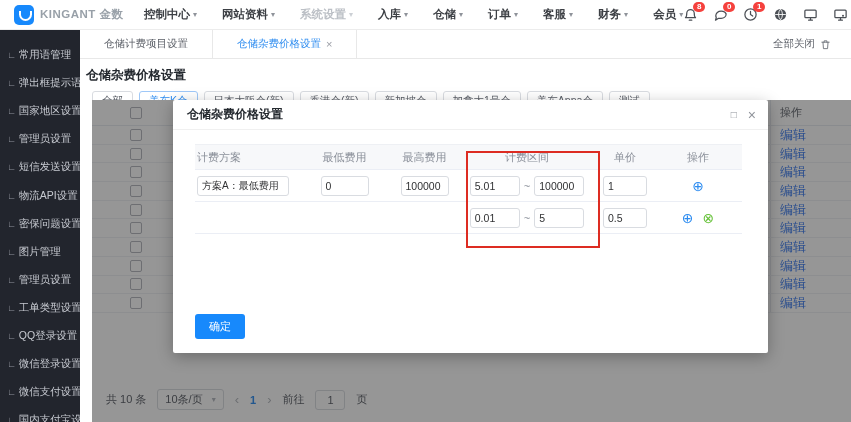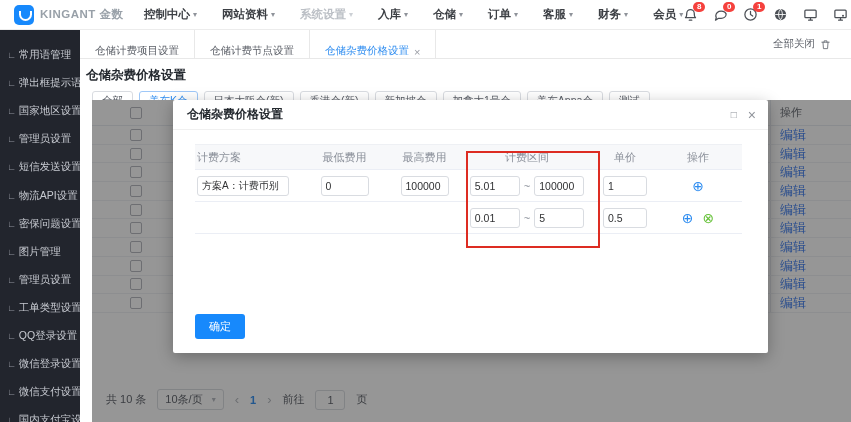--- a/index.html
+++ b/index.html
@@ -24,21 +24,21 @@
          line-height:10px;min-width:10px;height:10px;padding:0 1px;border-radius:6px;text-align:center;font-weight:bold}
   
   .sidebar{position:absolute;left:0;top:30px;width:80px;bottom:0;background:#22252d;z-index:30;
            padding-top:11px;box-sizing:border-box}
   .side-item{height:28.1px;display:flex;align-items:center;color:#c7cad1;font-size:10.5px;
              padding-left:7px;white-space:nowrap;overflow:hidden;cursor:pointer}
   .side-item .branch{color:#8f939c;font-size:9px;margin-right:3px;flex:none}
   
   .main{position:absolute;left:80px;top:30px;right:0;bottom:0;background:#fff}
   .tabbar{height:29px;border-bottom:1px solid #e8e8e8;display:flex;align-items:stretch;background:#fff;box-sizing:border-box}
-  .tab{display:flex;align-items:flex-end;gap:5px;padding:0 15px;border-right:1px solid #e8e8e8;
+  .tab{display:flex;align-items:center;gap:5px;padding:0 24px;border-right:1px solid #e8e8e8;
        font-size:10.5px;color:#5a5e66;cursor:pointer;white-space:nowrap}
   .tab.active{color:#2d8cf0}
   .tab-close{color:#9a9da5;font-size:11px}
   .close-all{margin-left:auto;display:flex;align-items:center;gap:5px;padding-right:20px;
              font-size:10.5px;color:#5a5e66;cursor:pointer}
   .close-all svg{width:11px;height:11px;color:#6d727a}
   .page-title{font-size:12.5px;font-weight:bold;color:#24292f;margin:8px 0 7px 6px}
   .filters{display:flex;gap:6px;margin-left:12px}
   .filter-btn{font-size:10.5px;color:#5a5e66;border:1px solid #d9dce1;border-radius:3px;
               padding:2px 9px;background:#fff;cursor:pointer;line-height:13px;white-space:nowrap}
@@ -275,24 +275,20 @@
 
 <div class="main">
   <div class="tabbar">
     <div style="display:flex">
 
         <div class="tab">
           <span>仓储计费项目设置</span>
 
         </div>
 
-        <div class="tab">
-          <span>仓储计费节点设置</span>
-
-        </div>
 
         <div class="tab active">
           <span>仓储杂费价格设置</span>
           <span class="tab-close">×</span>
         </div>
       </div>
     <div class="close-all">
       <span>全部关闭</span>
       <svg viewBox="0 0 24 24" fill="none" stroke="currentColor" stroke-width="2" stroke-linecap="round">
           <path d="M4 7h16M9 7V4h6v3M6.5 7l1 14h9l1-14"></path>
@@ -459,21 +455,21 @@
       <span class="mth co1">计费方案</span>
       <span class="mth co2">最低费用</span>
       <span class="mth co3">最高费用</span>
       <span class="mth co4" style="display:block">计费区间</span>
       <span class="mth co5" style="display:block">单价</span>
       <span class="mth co6" style="display:block">操作</span>
     </div>
     <div class="mtr">
       <div class="co1">
         <span class="msel">
-          <span>方案A：计费币别</span>
+          <span>方案A：最低费用</span>
 
         </span>
       </div>
       <div class="co2">
           <input class="mi w46" value="0" style="">
         </div>
       <div class="co3">
           <input class="mi w46" value="100000" style="">
         </div>
       <div class="co4">

